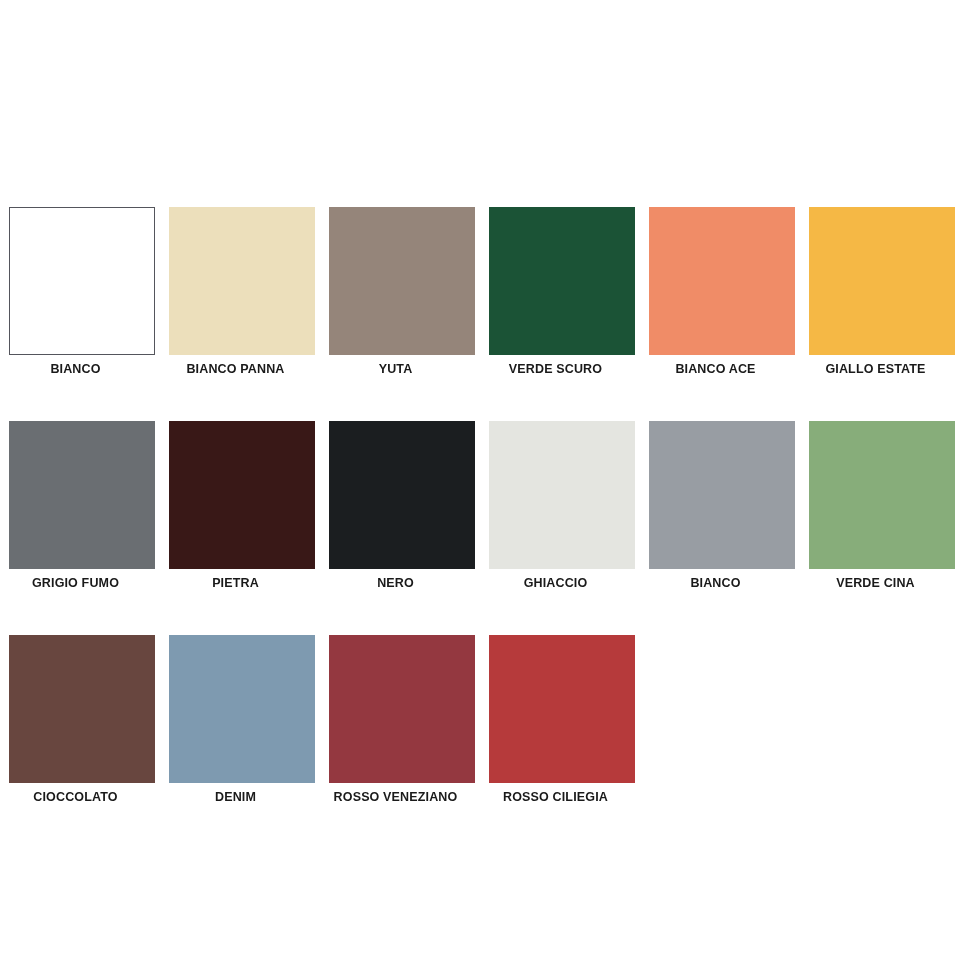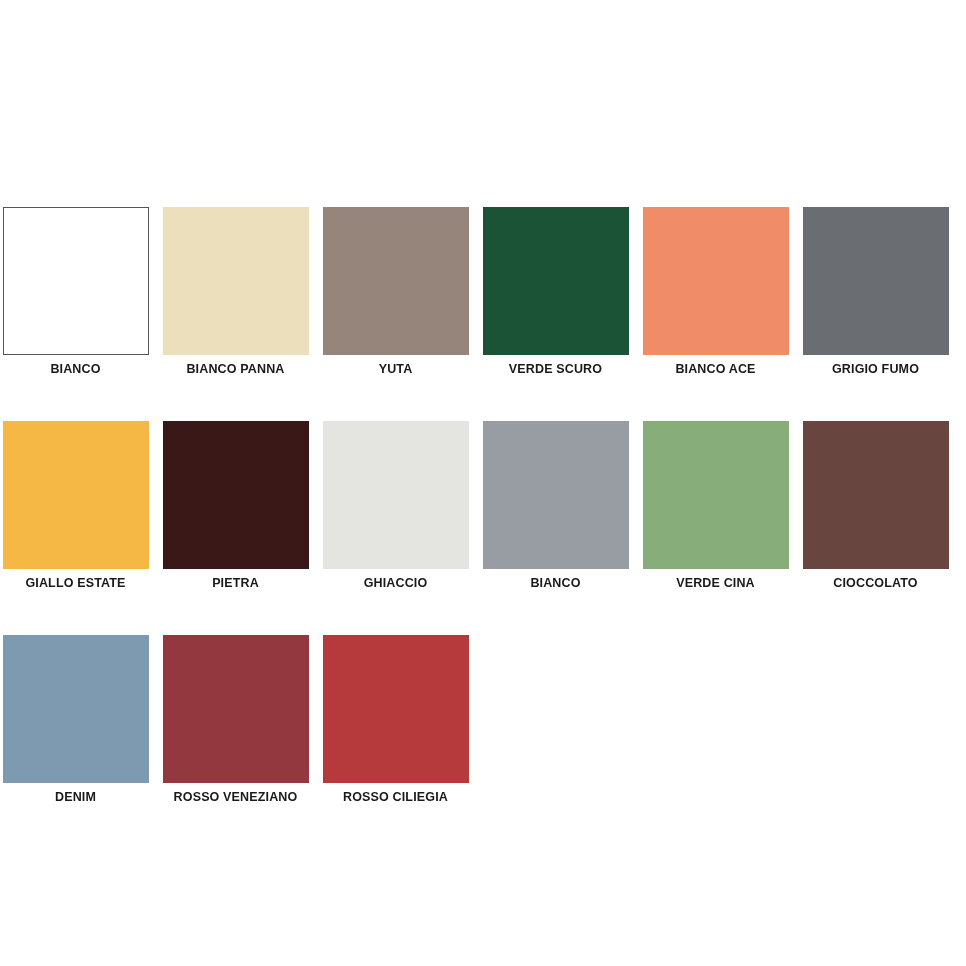--- a/index.html
+++ b/index.html
@@ -31,21 +31,20 @@
     display: grid;
     grid-template-columns: repeat(6, 146px);
     column-gap: 14px;
     row-gap: 44px;
   }
 
   .swatch-cell {
     width: 133px;
     display: flex;
     flex-direction: column;
-    align-items: center;
   }
 
   .swatch-chip {
     width: 146px;
     height: 148px;
     box-sizing: border-box;
     display: block;
   }
 
   .swatch-chip.bordered {
@@ -83,30 +82,34 @@
       </div>
       <div class="swatch-cell">
         <div class="swatch-chip" style="background-color: rgb(27, 83, 54);"></div>
         <div class="swatch-label">VERDE SCURO</div>
       </div>
       <div class="swatch-cell">
         <div class="swatch-chip" style="background-color: rgb(240, 140, 103);"></div>
         <div class="swatch-label">BIANCO ACE</div>
       </div>
       <div class="swatch-cell">
+        <div class="swatch-chip" style="background-color: rgb(245, 184, 69);"></div>
+        <div class="swatch-label">GIALLO ESTATE</div>
+      </div>
+      <div class="swatch-cell">
         <div class="swatch-chip" style="background-color: rgb(106, 110, 114);"></div>
         <div class="swatch-label">GRIGIO FUMO</div>
       </div>
       <div class="swatch-cell">
-        <div class="swatch-chip" style="background-color: rgb(245, 184, 69);"></div>
-        <div class="swatch-label">GIALLO ESTATE</div>
+        <div class="swatch-chip" style="background-color: rgb(57, 24, 23);"></div>
+        <div class="swatch-label">PIETRA</div>
       </div>
       <div class="swatch-cell">
-        <div class="swatch-chip" style="background-color: rgb(57, 24, 23);"></div>
-        <div class="swatch-label">PIETRA</div>
+        <div class="swatch-chip" style="background-color: rgb(27, 30, 32);"></div>
+        <div class="swatch-label">NERO</div>
       </div>
       <div class="swatch-cell">
         <div class="swatch-chip" style="background-color: rgb(228, 229, 224);"></div>
         <div class="swatch-label">GHIACCIO</div>
       </div>
       <div class="swatch-cell">
         <div class="swatch-chip" style="background-color: rgb(152, 157, 163);"></div>
         <div class="swatch-label">BIANCO</div>
       </div>
       <div class="swatch-cell">

